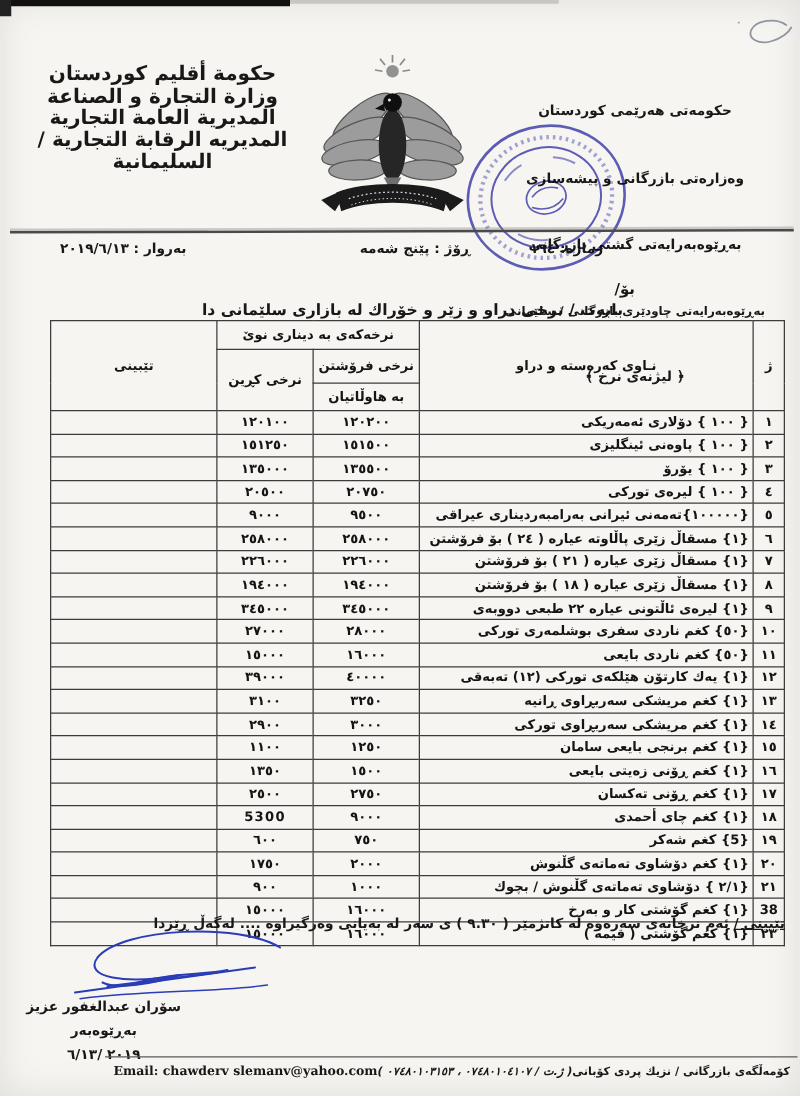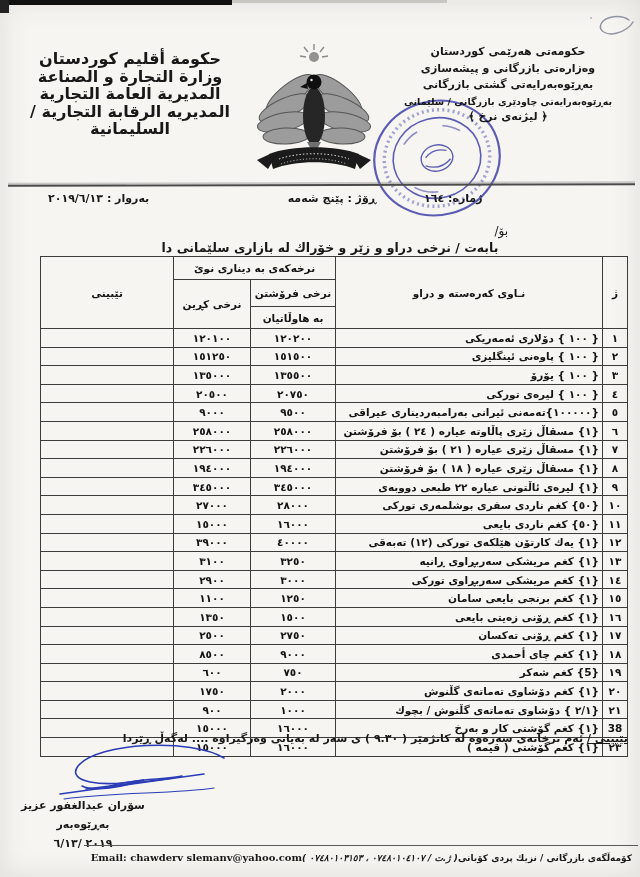--- a/index.html
+++ b/index.html
@@ -11,32 +11,32 @@
   }
   .abs{position:absolute;}
 
   
   .scan-bar1{left:0;top:0;width:232px;height:5px;background:#101010;}
   .scan-bar2{left:232px;top:0;width:215px;height:3px;background:#c8c6c0;}
   .scan-nub{left:0;top:0;width:9px;height:13px;background:#222;}
 
   
   .hdr-kurdish{left:383px;top:44px;width:250px;text-align:center;direction:rtl;}
-  .hdr-kurdish .ln{display:block;font-weight:bold;font-size:11px;line-height:16.5px;}
+  .hdr-kurdish .ln{display:block;font-weight:bold;font-size:11px;line-height:16.5px;margin-top:37px;}
   .hdr-kurdish .ln.small{font-size:9.5px;line-height:15px;}
   .hdr-arabic{left:14px;top:50px;width:232px;text-align:center;direction:rtl;}
   .hdr-arabic .ln{display:block;font-weight:bold;font-size:16px;line-height:17.5px;}
 
   .divider{left:8px;top:184px;width:627px;height:0;border-top:2px solid #4a4a4a;box-shadow:0 -2px 0 rgba(120,120,120,.35);transform:rotate(-.15deg);}
 
   .meta{top:192px;direction:rtl;font-weight:bold;font-size:11px;white-space:nowrap;}
   .meta-number{left:424px;width:112px;text-align:left;}
   .meta-day{left:272px;width:120px;text-align:center;}
   .meta-date{left:48px;width:134px;text-align:left;}
-  .to-line{left:468px;top:224px;width:40px;direction:rtl;font-weight:normal;font-size:12px;}
+  .to-line{left:468px;top:224px;width:40px;direction:rtl;font-weight:bold;font-size:12px;}
 
   .table-title{left:120px;top:240px;width:420px;text-align:center;direction:rtl;font-weight:bold;font-size:12.5px;}
 
   table.price{
     position:absolute;left:40px;top:256px;width:587px;
     border-collapse:collapse;table-layout:fixed;direction:rtl;
   }
   table.price col.c-no{width:25px;} table.price col.c-name{width:267px;}
   table.price col.c-sell{width:85px;} table.price col.c-buy{width:77px;}
   table.price col.c-notes{width:133px;}
@@ -313,21 +313,21 @@
       <td class="c-name">{١} كغم ڕۆنی ته‌كسان</td>
       <td class="c-num">٢٧٥٠</td>
       <td class="c-num">٢٥٠٠</td>
       <td class="c-note"></td>
     </tr>
 
     <tr>
       <td class="c-no">١٨</td>
       <td class="c-name">{١} كغم چای أحمدی</td>
       <td class="c-num">٩٠٠٠</td>
-      <td class="c-num">٨٥٠٠</td>
+      <td class="c-num">5300</td>
       <td class="c-note"></td>
     </tr>
 
     <tr>
       <td class="c-no">١٩</td>
       <td class="c-name">{5} كغم شه‌كر</td>
       <td class="c-num">٧٥٠</td>
       <td class="c-num">٦٠٠</td>
       <td class="c-note"></td>
     </tr>

